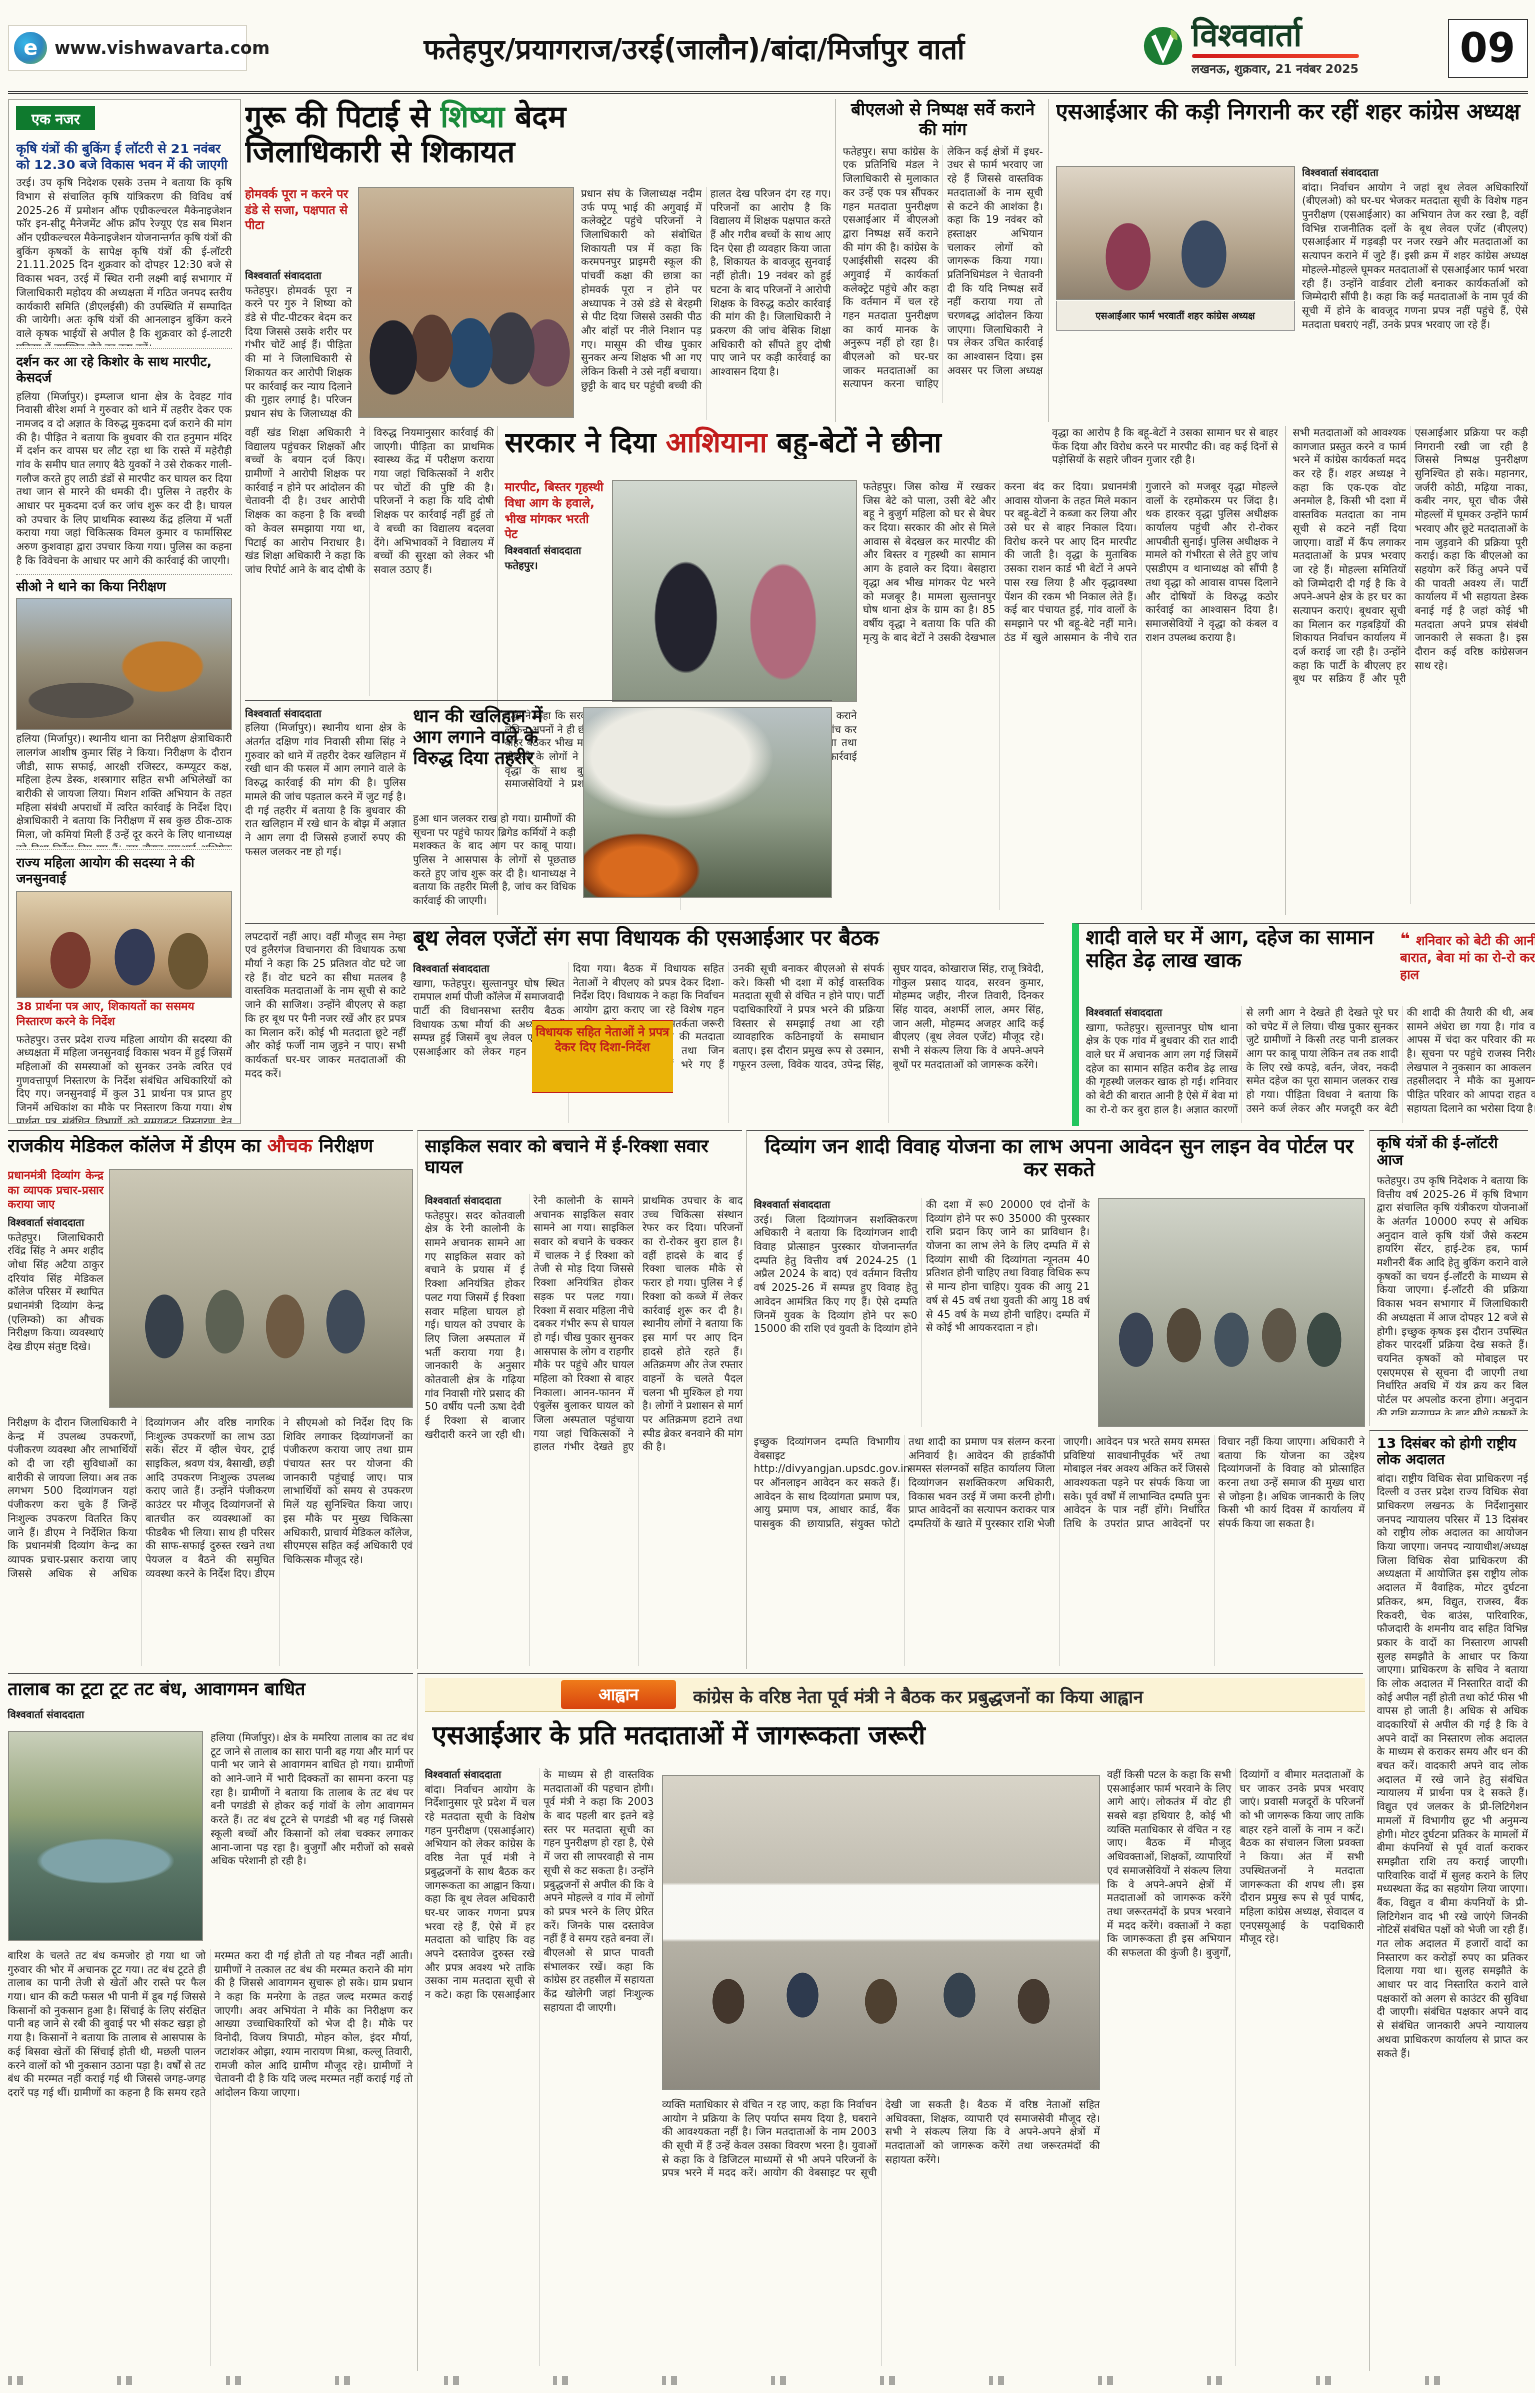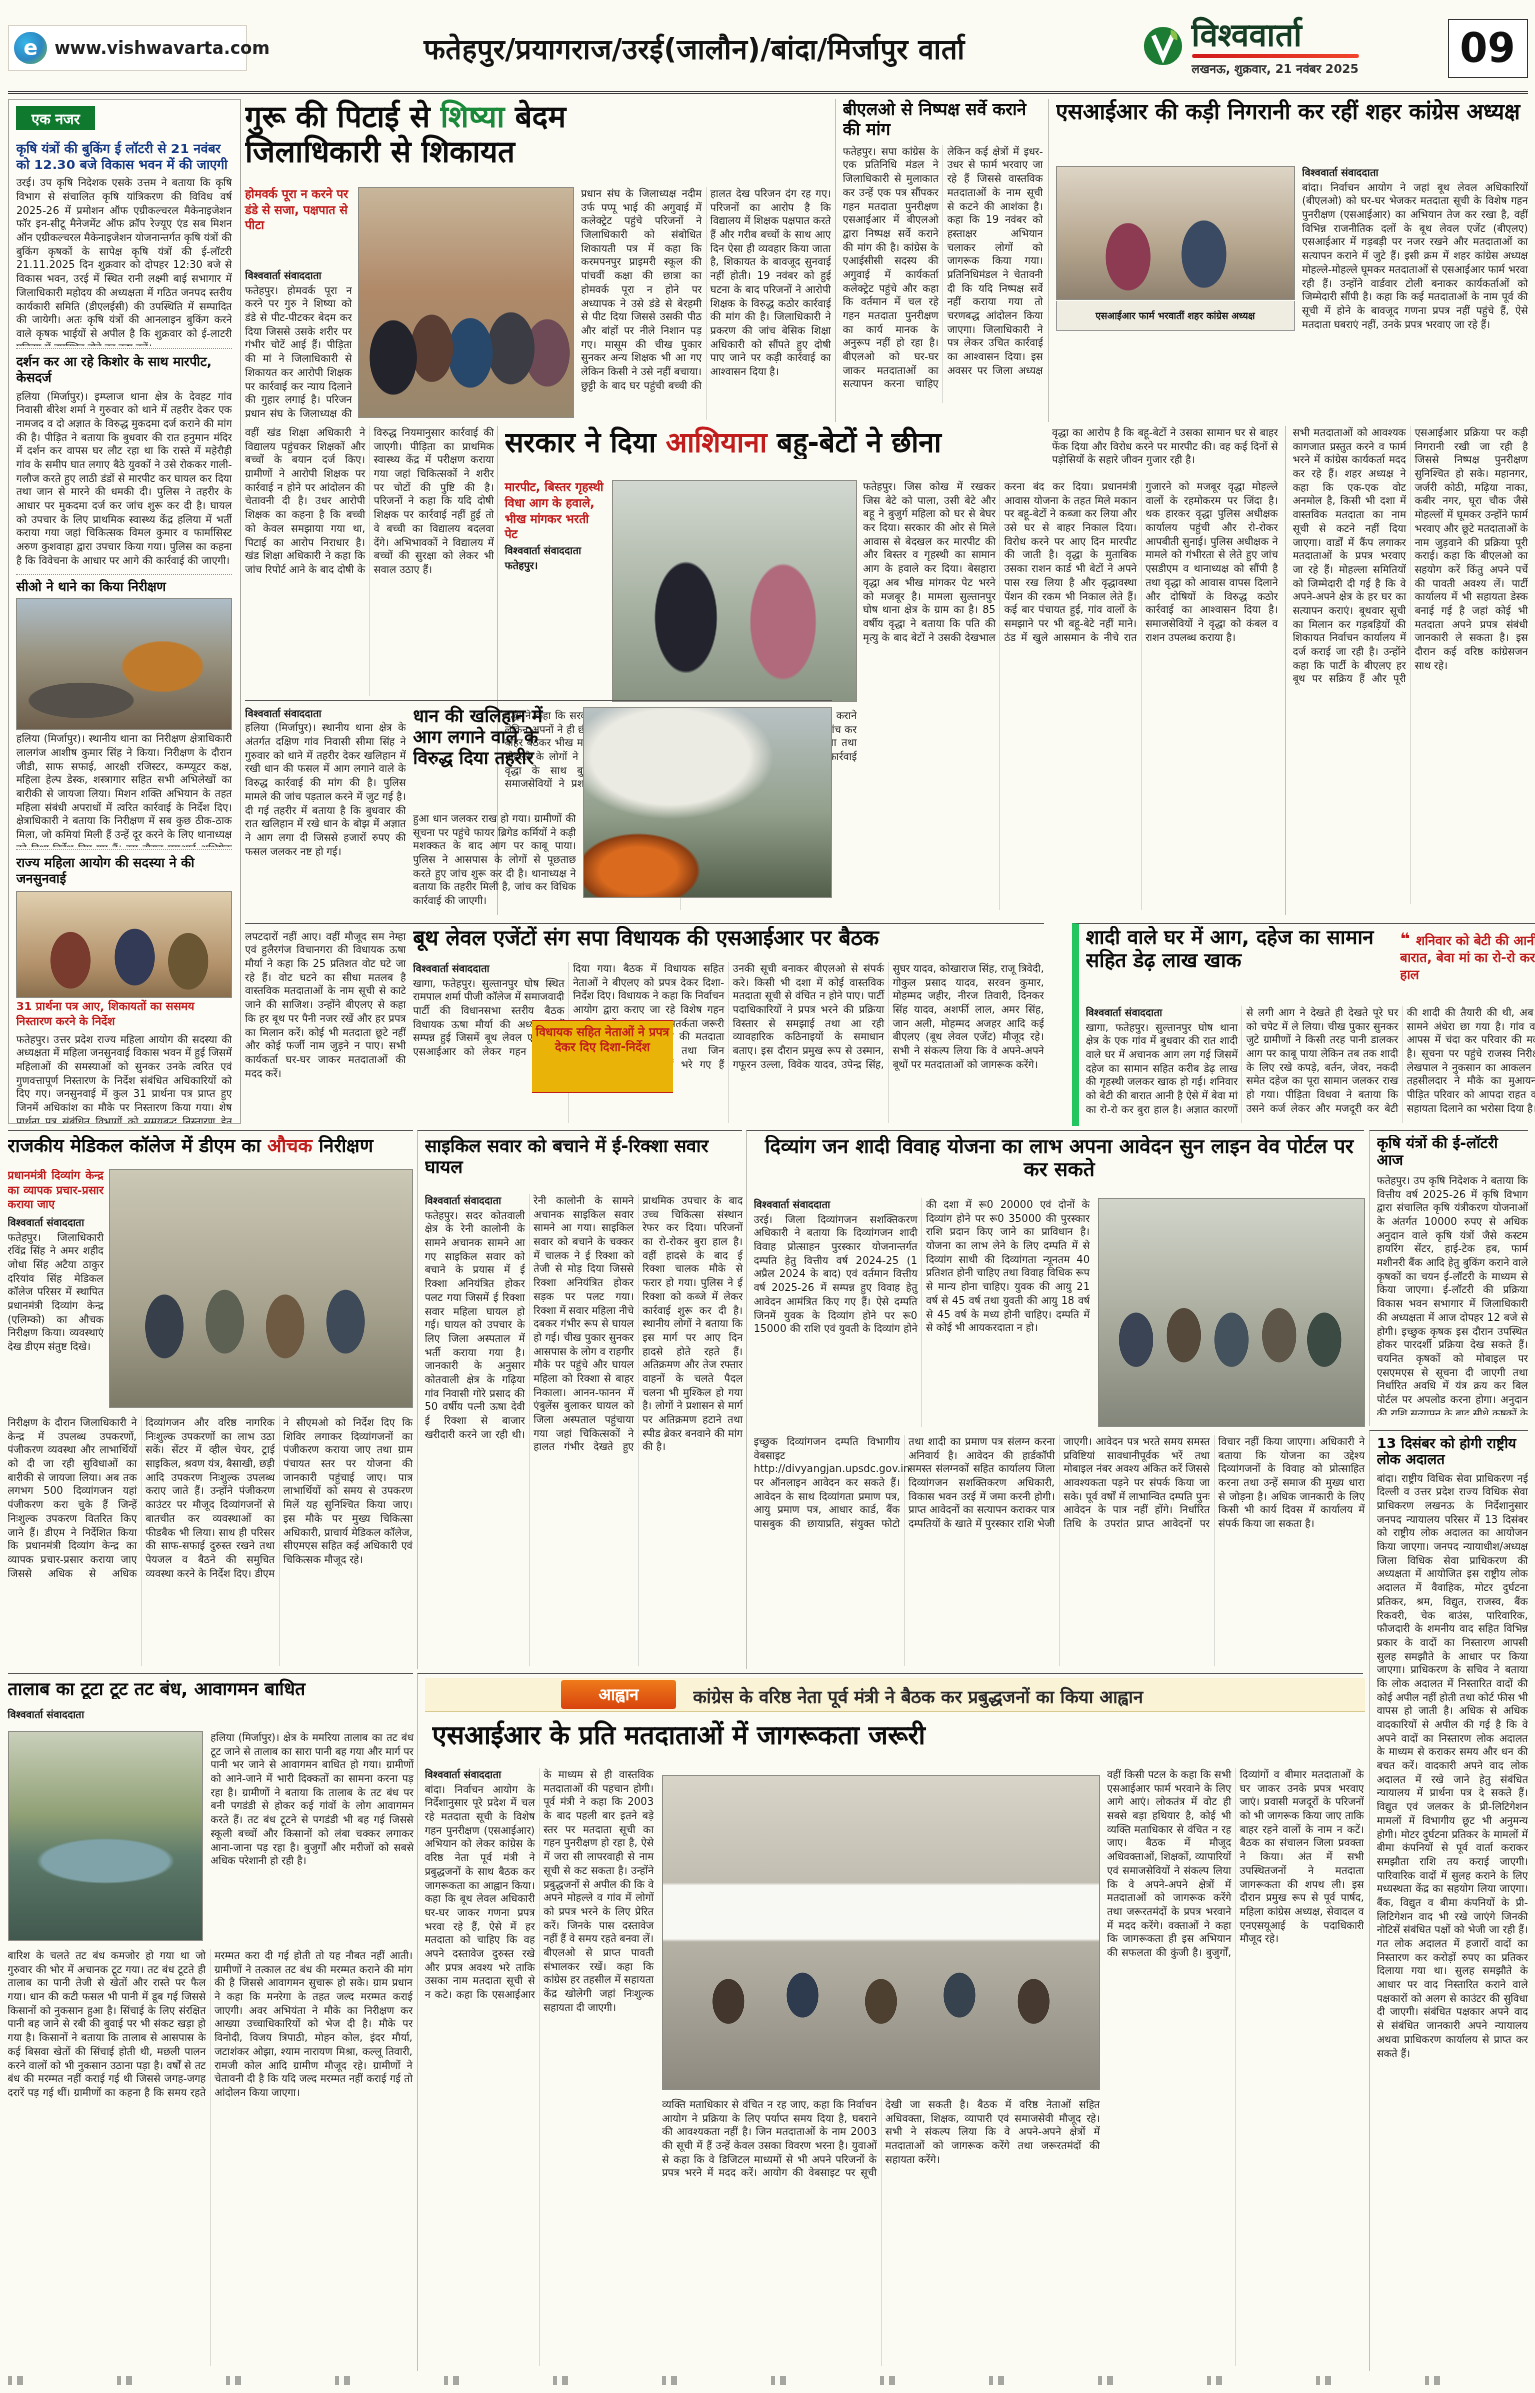--- a/index.html
+++ b/index.html
@@ -46,21 +46,21 @@
 
 
 #guru{left:245px;top:99px;width:587px;height:323px}
 #guru .hl{left:0;top:0;width:554px;font-size:30px}
 #guru .sub{left:0;top:88px;width:107px;font-size:12px;font-weight:700;line-height:1.3;color:#c21d1d}
 #guru .colA{left:0;top:170px;width:107px;height:151px}
 #guru .photo{left:113px;top:88px;width:216px;height:231px}
 #guru .colB{left:336px;top:88px;width:250px;height:233px}
 #guru2{left:245px;top:426px;width:249px;height:270px}
 #blo{left:835px;top:99px;width:208px;height:323px;border-left:1px solid #c2c2ba;padding-left:6.7px}
-#blo .hl{font-size:17px;margin-bottom:5.7px}
+#blo .hl{font-size:17px;text-align:center;margin-bottom:5.7px}
 #blo .t{height:258px}
 #sir1{left:1048px;top:99px;width:480px;height:323px;border-left:1px solid #c2c2ba;padding-left:6.7px}
 #sir1 .hl{left:6.7px;top:0;width:472px;font-size:22px}
 #sir1 .photo{left:6.7px;top:67px;width:239px;height:134px}
 #sir1 .cap{left:6.7px;top:202px;width:239px}
 #sir1 .belo{left:6.7px;top:229px;width:239px;height:92px}
 #sir1 .side{left:253px;top:67px;width:226px;height:254px}
 #sir2{left:1285px;top:426px;width:243px;height:489px;border-left:1px solid #c2c2ba;padding-left:6.7px}
 #sir2 .t{height:478px}
 
@@ -186,21 +186,21 @@
       <div class="t h190">हलिया (मिर्जापुर)। इम्प्लाज थाना क्षेत्र के देवहट गांव निवासी बीरेश शर्मा ने गुरुवार को थाने में तहरीर देकर एक नामजद व दो अज्ञात के विरुद्ध मुकदमा दर्ज कराने की मांग की है। पीड़ित ने बताया कि बुधवार की रात हनुमान मंदिर में दर्शन कर वापस घर लौट रहा था कि रास्ते में महेरौड़ी गांव के समीप घात लगाए बैठे युवकों ने उसे रोककर गाली-गलौज करते हुए लाठी डंडों से मारपीट कर घायल कर दिया तथा जान से मारने की धमकी दी। पुलिस ने तहरीर के आधार पर मुकदमा दर्ज कर जांच शुरू कर दी है। घायल को उपचार के लिए प्राथमिक स्वास्थ्य केंद्र हलिया में भर्ती कराया गया जहां चिकित्सक विमल कुमार व फार्मासिस्ट अरुण कुशवाहा द्वारा उपचार किया गया। पुलिस का कहना है कि विवेचना के आधार पर आगे की कार्रवाई की जाएगी।</div>
     </div>
     <div class="n-item">
       <div class="n-head">सीओ ने थाने का किया निरीक्षण</div>
       <div class="rail-photo photo ph-co ph138"></div>
       <div class="t h120">हलिया (मिर्जापुर)। स्थानीय थाना का निरीक्षण क्षेत्राधिकारी लालगंज आशीष कुमार सिंह ने किया। निरीक्षण के दौरान जीडी, साफ सफाई, आरक्षी रजिस्टर, कम्प्यूटर कक्ष, महिला हेल्प डेस्क, शस्त्रागार सहित सभी अभिलेखों का बारीकी से जायजा लिया। मिशन शक्ति अभियान के तहत महिला संबंधी अपराधों में त्वरित कार्रवाई के निर्देश दिए। क्षेत्राधिकारी ने बताया कि निरीक्षण में सब कुछ ठीक-ठाक मिला, जो कमियां मिली हैं उन्हें दूर करने के लिए थानाध्यक्ष को दिशा-निर्देश दिए गए हैं। इस दौरान एसआई अभिषेक सिंह, शिवांगी यादव, सुरेंद्र कुमार सहित कई पुलिसकर्मी मौजूद रहे।</div>
     </div>
     <div class="n-item">
       <div class="n-head">राज्य महिला आयोग की सदस्या ने की जनसुनवाई</div>
       <div class="rail-photo photo ph-mahila ph112"></div>
-      <div class="red-cap">31 प्रार्थना पत्र आए, शिकायतों का ससमय निस्तारण करने के निर्देश</div>
+      <div class="red-cap">38 प्रार्थना पत्र आए, शिकायतों का ससमय निस्तारण करने के निर्देश</div>
       <div class="t h96">फतेहपुर। उत्तर प्रदेश राज्य महिला आयोग की सदस्या की अध्यक्षता में महिला जनसुनवाई विकास भवन में हुई जिसमें महिलाओं की समस्याओं को सुनकर उनके त्वरित एवं गुणवत्तापूर्ण निस्तारण के निर्देश संबंधित अधिकारियों को दिए गए। जनसुनवाई में कुल 31 प्रार्थना पत्र प्राप्त हुए जिनमें अधिकांश का मौके पर निस्तारण किया गया। शेष प्रार्थना पत्र संबंधित विभागों को समयबद्ध निस्तारण हेतु भेजे गए। इस अवसर पर उपजिलाधिकारी सदर, जिला प्रोबेशन अधिकारी, महिला थानाध्यक्ष सहित अन्य अधिकारी उपस्थित रहे।</div>
     </div>
   </div>
 
   <div id="guru" class="blk">
     <div class="b hl">
       <span>गुरू की पिटाई से </span><span class="green">शिष्या</span><span> बेदम</span>
       <div>जिलाधिकारी से शिकायत</div>
     </div>
     <div class="b sub">होमवर्क पूरा न करने पर डंडे से सजा, पक्षपात से पीटा</div>

